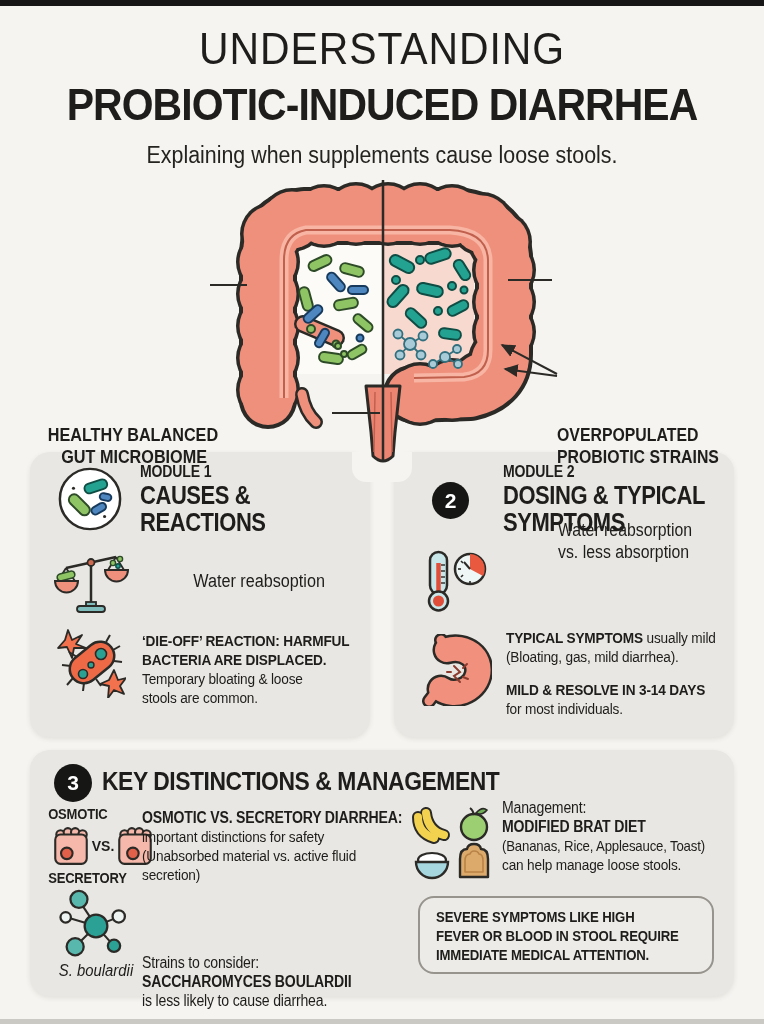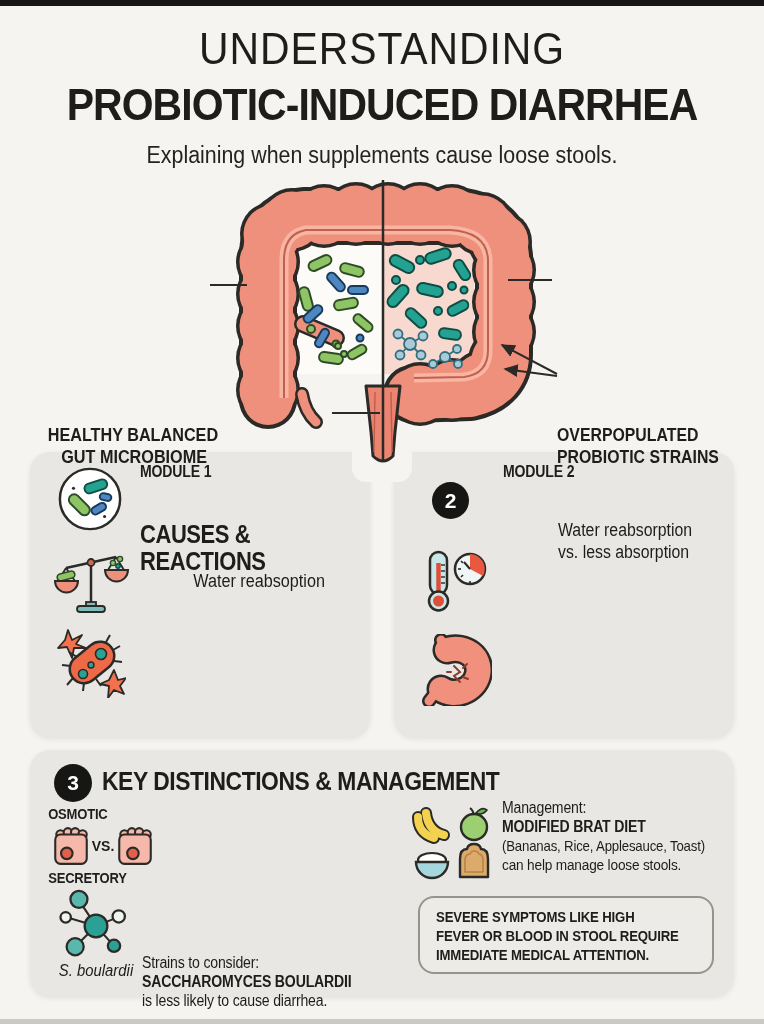--- a/index.html
+++ b/index.html
@@ -239,21 +239,21 @@
       <svg class="icon" style="left:26px;top:13px;" width="68" height="68" viewBox="0 0 70 70">
         <circle cx="35" cy="35" r="31" fill="#ffffff" stroke="#2b2a27" stroke-width="2.5"></circle>
         <rect x="-12" y="-5" width="24" height="10" rx="5" transform="translate(41,22) rotate(-18)" fill="#23a292" stroke="#0f4c43" stroke-width="2"></rect>
         <rect x="-13" y="-5.5" width="26" height="11" rx="5.5" transform="translate(24,41) rotate(45)" fill="#8fc464" stroke="#2e4b28" stroke-width="2"></rect>
         <rect x="-8" y="-4" width="16" height="8" rx="4" transform="translate(44,45) rotate(-30)" fill="#4e86c0" stroke="#173a5c" stroke-width="2"></rect>
         <rect x="-6" y="-3.5" width="12" height="7" rx="3.5" transform="translate(51,33) rotate(12)" fill="#4e86c0" stroke="#173a5c" stroke-width="2"></rect>
         <circle cx="18" cy="24" r="1.6" fill="#2b2a27"></circle>
           <circle cx="50" cy="53" r="1.6" fill="#2b2a27"></circle>
       </svg>
       <span class="kicker cnd" style="left:110px; top:11px;">MODULE 1</span>
-      <div class="mtitle" style="left:110px; top:30px;margin-top:39px;">
+      <div class="mtitle" style="left:110px; top:30px;">
         <span class="cnd">CAUSES &amp;</span>
         <span class="cnd">REACTIONS</span>
       </div>
       <svg class="icon" style="left:24px;top:96px;" width="76" height="70" viewBox="0 0 76 70">
         <line x1="37" y1="15" x2="37" y2="56" stroke="#2b2a27" stroke-width="2.5"></line>
         <line x1="12" y1="20" x2="62" y2="9" stroke="#2b2a27" stroke-width="2.5"></line>
         <circle cx="37" cy="14.5" r="3.5" fill="#cd6a50" stroke="#2b2a27" stroke-width="1.8"></circle>
         <line x1="12" y1="20" x2="4" y2="33" stroke="#2b2a27" stroke-width="1.8"></line>
         <line x1="12" y1="20" x2="21" y2="33" stroke="#2b2a27" stroke-width="1.8"></line>
         <rect x="-9" y="-3.5" width="18" height="7" rx="3.5" transform="translate(12,28) rotate(-15)" fill="#8fc464" stroke="#2e4b28" stroke-width="1.6"></rect>
@@ -279,27 +279,37 @@
             <line x1="17" y1="50" x2="11" y2="57"></line>
           <line x1="28" y1="55" x2="27" y2="63"></line>
             <line x1="40" y1="51" x2="45" y2="58"></line>
         </g>
         <line x1="28" y1="41" x2="44" y2="28" stroke="#2b2a27" stroke-width="31" stroke-linecap="round"></line>
         <line x1="28" y1="41" x2="44" y2="28" stroke="#ee6a47" stroke-width="26" stroke-linecap="round"></line>
         <circle cx="45" cy="26" r="5.5" fill="#2ba193" stroke="#2b2a27" stroke-width="1.6"></circle>
         <circle cx="35" cy="37" r="3" fill="#2ba193" stroke="#2b2a27" stroke-width="1.4"></circle>
         <circle cx="27" cy="46" r="4.5" fill="#2ba193" stroke="#2b2a27" stroke-width="1.6"></circle>
       </svg>
+      <div style="position:absolute; left:112px; top:179px;">
+        <span class="ittl-b cnd">‘DIE-OFF’ REACTION: HARMFUL</span>
+        <span class="ittl-b cnd">BACTERIA ARE DISPLACED.</span>
+        <span class="ittl-r cnd">Temporary bloating &amp; loose</span>
+        <span class="ittl-r cnd">stools are common.</span>
+      </div>
     </section>
 
     <section class="mbox mbox2">
       <div class="badge" style="left:38px; top:30px;">
         <span>2</span>
       </div>
       <span class="kicker cnd" style="left:109px; top:11px;">MODULE 2</span>
+      <div class="mtitle" style="left:109px; top:30px;">
+        <span class="cnd">DOSING &amp; TYPICAL</span>
+        <span class="cnd">SYMPTOMS</span>
+      </div>
       <svg class="icon" style="left:28px;top:97px;" width="74" height="70" viewBox="0 0 74 70">
         <circle cx="48" cy="20" r="15" fill="#eef6f6" stroke="#2b2a27" stroke-width="2.5"></circle>
         <path d="M48,20 L48,5 A15,15 0 0 1 61,27 Z" fill="#e8593f"></path>
         <line x1="36" y1="20" x2="39" y2="20" stroke="#2b2a27" stroke-width="1.6"></line>
         <line x1="48" y1="32" x2="48" y2="35" stroke="#2b2a27" stroke-width="1.6"></line>
         <line x1="39" y1="12" x2="41" y2="14" stroke="#2b2a27" stroke-width="1.6"></line>
         <line x1="39" y1="28" x2="41" y2="26" stroke="#2b2a27" stroke-width="1.6"></line>
         <line x1="48" y1="20" x2="42" y2="13" stroke="#2b2a27" stroke-width="2"></line>
         <rect x="8" y="3" width="17" height="42" rx="8.5" fill="#c9e6e8" stroke="#2b2a27" stroke-width="2.5"></rect>
         <line x1="16.5" y1="14" x2="16.5" y2="42" stroke="#e04e3a" stroke-width="4.5"></line>
@@ -319,20 +329,28 @@
         <line x1="25" y1="6" x2="30" y2="17" stroke="#f0907d" stroke-width="9" stroke-linecap="round"></line>
         <line x1="23" y1="54" x2="13" y2="67" stroke="#f0907d" stroke-width="9" stroke-linecap="round"></line>
         <path d="M 31 16 C 49 11, 66 23, 62 41 C 58 57, 38 64, 25 55" fill="none" stroke="#f0907d" stroke-width="24" stroke-linecap="round"></path>
         <g stroke="#8c3b2e" stroke-width="2" fill="none" stroke-linecap="round">
           <path d="M38,32 L44,38 L38,42 L44,48"></path>
           <line x1="31" y1="38" x2="35" y2="38"></line>
           <line x1="47" y1="34" x2="51" y2="30"></line>
           <line x1="47" y1="43" x2="52" y2="45"></line>
         </g>
       </svg>
+      <div style="position:absolute; left:112px; top:176px;">
+        <span class="cnd"><b class="ittl-b">TYPICAL SYMPTOMS</b><span class="ittl-r"> usually mild</span></span>
+        <span class="ittl-r cnd">(Bloating, gas, mild diarrhea).</span>
+      </div>
+      <div style="position:absolute; left:112px; top:228px;">
+        <span class="ittl-b cnd">MILD &amp; RESOLVE IN 3-14 DAYS</span>
+        <span class="ittl-r cnd">for most individuals.</span>
+      </div>
     </section>
   </div>
   <div class="notch"></div>
 
   <section class="sec3">
     <div class="badge" style="left:24px; top:14px; width:38px; height:38px;">
       <span>3</span>
     </div>
     <span class="s3title cnd">KEY DISTINCTIONS &amp; MANAGEMENT</span>
 
@@ -352,20 +370,26 @@
           <circle cx="7" cy="9" r="4" fill="#f5b8ab" stroke="#2b2a27" stroke-width="2"></circle>
           <circle cx="14" cy="7" r="4" fill="#f5b8ab" stroke="#2b2a27" stroke-width="2"></circle>
           <circle cx="21" cy="7" r="4" fill="#f5b8ab" stroke="#2b2a27" stroke-width="2"></circle>
           <circle cx="28" cy="9" r="4" fill="#f5b8ab" stroke="#2b2a27" stroke-width="2"></circle>
           <rect x="2" y="9" width="30" height="28" rx="5" fill="#f5b8ab" stroke="#2b2a27" stroke-width="2"></rect>
           <circle cx="15" cy="27" r="5.5" fill="#e0604a" stroke="#2b2a27" stroke-width="2"></circle>
         </svg>
       </div>
       <span class="oslab cndc">SECRETORY</span>
     </div>
+    <div style="position:absolute; left:112px; top:58px;">
+      <span class="ittl-b cnd" style="font-size:16px;">OSMOTIC VS. SECRETORY DIARRHEA:</span>
+      <span class="ittl-r cnd">important distinctions for safety</span>
+      <span class="ittl-r cnd">(Unabsorbed material vs. active fluid</span>
+      <span class="ittl-r cnd">secretion)</span>
+    </div>
 
     <svg class="icon" style="left:28px; top:138px;" width="76" height="72" viewBox="0 0 80 76">
       <g stroke="#2b2a27" stroke-width="2.2">
         <line x1="40" y1="40" x2="22" y2="13"></line>
           <line x1="40" y1="40" x2="9" y2="31"></line>
         <line x1="40" y1="40" x2="63" y2="31"></line>
           <line x1="40" y1="40" x2="19" y2="61"></line>
         <line x1="40" y1="40" x2="58" y2="60"></line>
       </g>
       <circle cx="40" cy="40" r="12" fill="#2ba195" stroke="#2b2a27" stroke-width="2.4"></circle>

